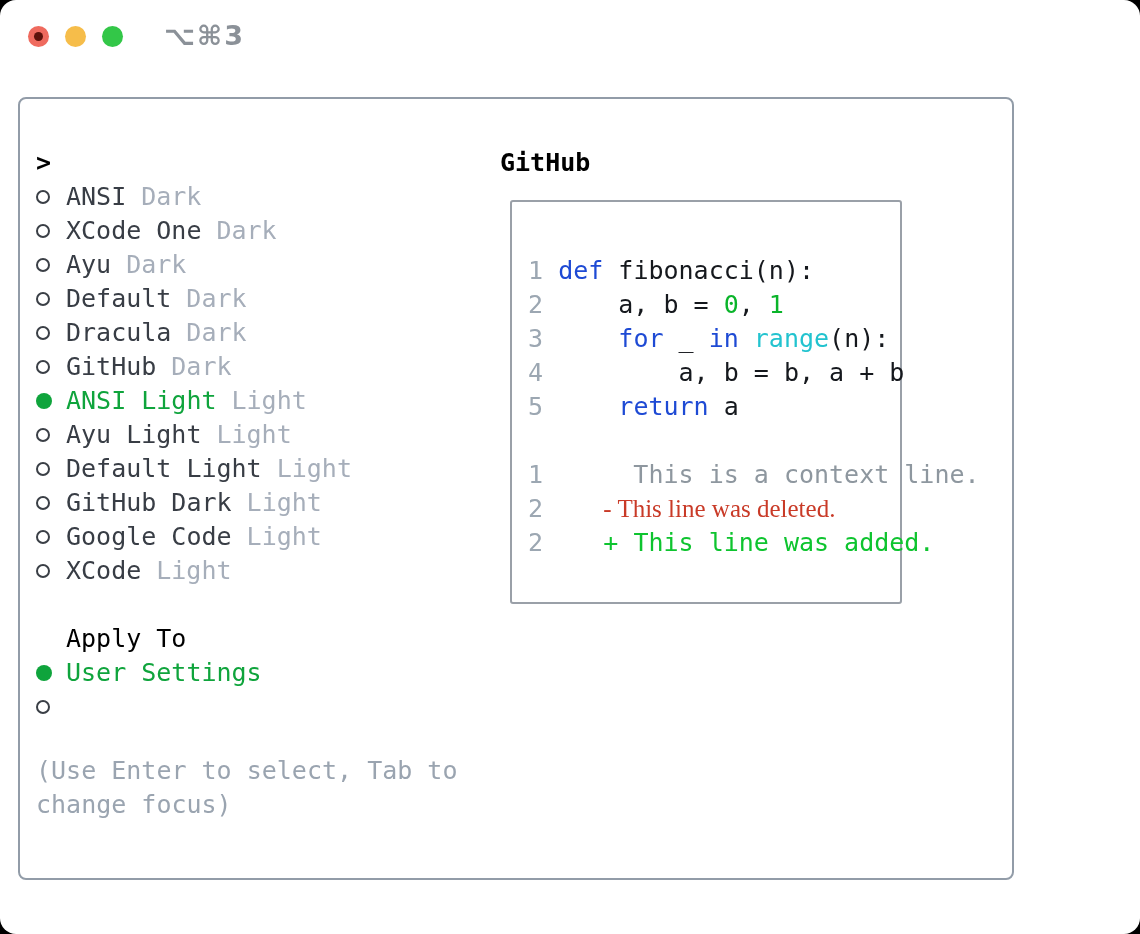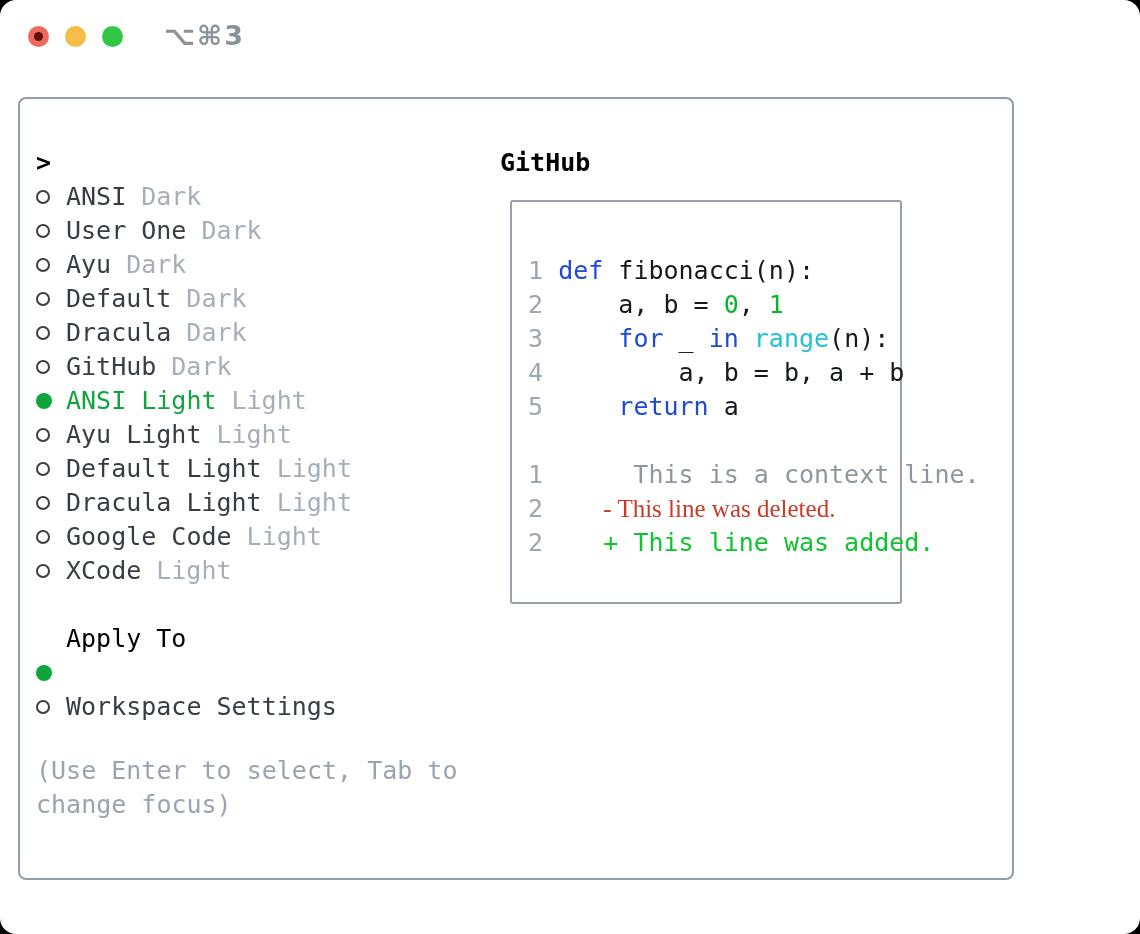--- a/index.html
+++ b/index.html
@@ -61,40 +61,40 @@
   </div>
 
   <div class="panel"></div>
 
   <div class="left-col">
     <div class="row">
       <span class="gut prompt">&gt;</span>
     </div>
     <div id="theme-items">
         <div class="row"><span class="gut"><span class="radio"></span></span><span class="name">ANSI</span><span class="tag">Dark</span></div>
-        <div class="row"><span class="gut"><span class="radio"></span></span><span class="name">User One</span><span class="tag">Dark</span></div>
+        <div class="row"><span class="gut"><span class="radio"></span></span><span class="name">XCode One</span><span class="tag">Dark</span></div>
         <div class="row"><span class="gut"><span class="radio"></span></span><span class="name">Ayu</span><span class="tag">Dark</span></div>
         <div class="row"><span class="gut"><span class="radio"></span></span><span class="name">Default</span><span class="tag">Dark</span></div>
         <div class="row"><span class="gut"><span class="radio"></span></span><span class="name">Dracula</span><span class="tag">Dark</span></div>
         <div class="row"><span class="gut"><span class="radio"></span></span><span class="name">GitHub</span><span class="tag">Dark</span></div>
         <div class="row selected"><span class="gut"><span class="radio on"></span></span><span class="name">ANSI Light</span><span class="tag">Light</span></div>
         <div class="row"><span class="gut"><span class="radio"></span></span><span class="name">Ayu Light</span><span class="tag">Light</span></div>
         <div class="row"><span class="gut"><span class="radio"></span></span><span class="name">Default Light</span><span class="tag">Light</span></div>
-        <div class="row"><span class="gut"><span class="radio"></span></span><span class="name">Dracula Light</span><span class="tag">Light</span></div>
+        <div class="row"><span class="gut"><span class="radio"></span></span><span class="name">GitHub Dark</span><span class="tag">Light</span></div>
         <div class="row"><span class="gut"><span class="radio"></span></span><span class="name">Google Code</span><span class="tag">Light</span></div>
         <div class="row"><span class="gut"><span class="radio"></span></span><span class="name">XCode</span><span class="tag">Light</span></div>
       </div>
 
     <div class="apply-block">
       <div class="row">
         <span class="gut"></span><span class="apply-heading">Apply To</span>
       </div>
       <div id="apply-items">
-          <div class="row selected"><span class="gut"><span class="radio on"></span></span></div>
-          <div class="row"><span class="gut"><span class="radio"></span></span><span class="name">Workspace Settings</span></div>
+          <div class="row selected"><span class="gut"><span class="radio on"></span></span><span class="name">User Settings</span></div>
+          <div class="row"><span class="gut"><span class="radio"></span></span></div>
         </div>
     </div>
 
     <div class="footer">(Use Enter to select, Tab to change focus)</div>
   </div>
 
   <div class="preview-heading">GitHub</div>
   <div class="preview-box">
     <pre id="code"><div><span class="ln">1</span><span class="pl"> </span><span class="kw">def</span><span class="pl"> fibonacci(n):</span></div><div><span class="ln">2</span><span class="pl">     a, b = </span><span class="lit">0</span><span class="pl">, </span><span class="lit">1</span></div><div><span class="ln">3</span><span class="pl">     </span><span class="kw">for</span><span class="pl"> _ </span><span class="kw">in</span><span class="pl"> </span><span class="fn">range</span><span class="pl">(n):</span></div><div><span class="ln">4</span><span class="pl">         a, b = b, a + b</span></div><div><span class="ln">5</span><span class="pl">     </span><span class="kw">return</span><span class="pl"> a</span></div><div>&nbsp;</div><div><span class="ln">1</span><span class="ctx">      This is a context line.</span></div><div><span class="ln">2</span><span class="pl">    </span><span class="del">- This line was deleted.</span></div><div><span class="ln">2</span><span class="pl">    </span><span class="add">+ This line was added.</span></div></pre>
   </div>

